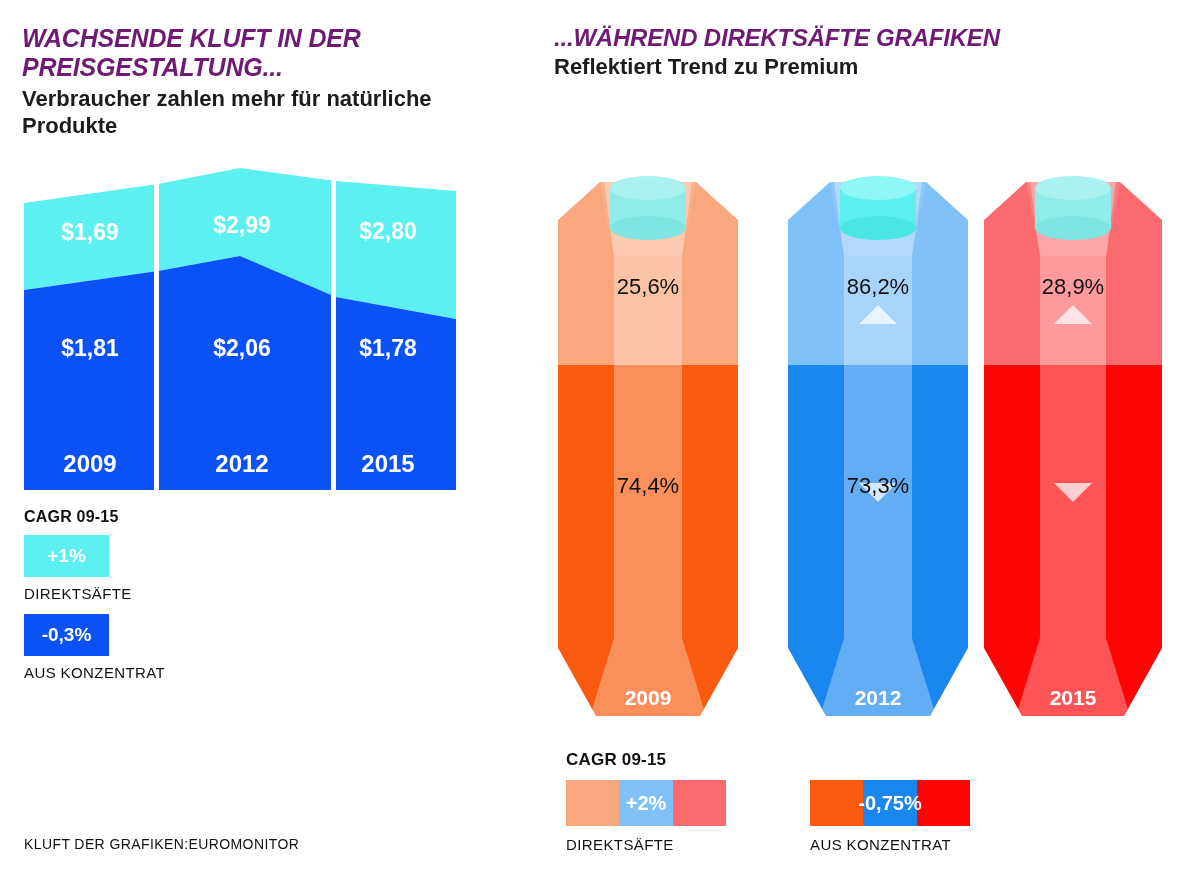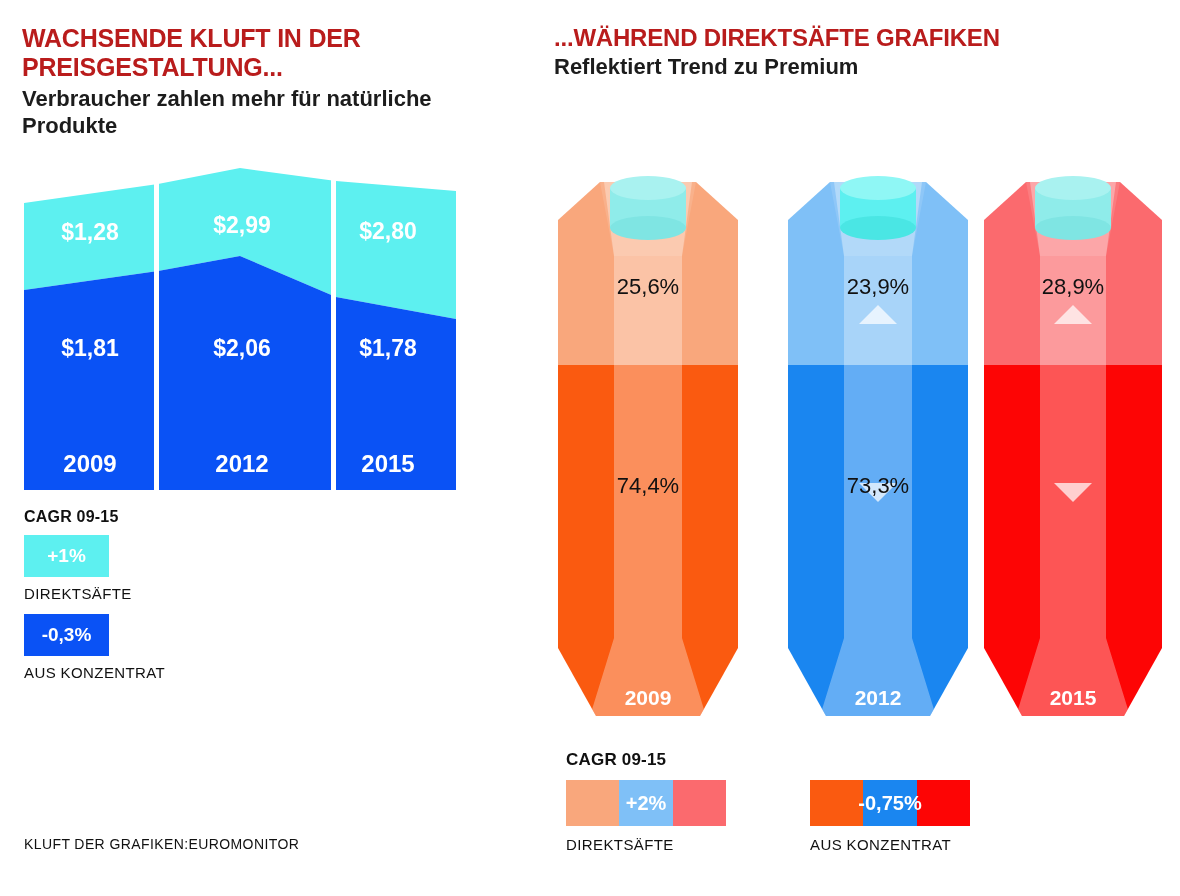--- a/index.html
+++ b/index.html
@@ -9,25 +9,26 @@
     background: #ffffff;
     font-family: "Liberation Sans", sans-serif;
     position: relative;
     overflow: hidden;
     -webkit-font-smoothing: antialiased;
   }
   .abs { position: absolute; }
 
   
   .h-blue {
-    color: #b91c1c;
+    color: #701a75;
     font-weight: bold;
     font-size: 25px;
     line-height: 1.17;
     letter-spacing: -0.2px;
+    font-style: italic;
   }
   .h-sub {
     color: #1c1c1c;
     font-weight: bold;
     font-size: 22px;
     line-height: 1.25;
   }
 
   #left-heading { left: 22px; top: 24px; width: 420px; }
   #right-heading { left: 554px; top: 24px; width: 600px; }
@@ -127,21 +128,21 @@
   <svg width="480" height="360" viewBox="0 0 480 360">
 
     <path d="M24,53 L158,34 L240,18 L336,31 L456,41 L456,169 L336,147 L240,106 L158,121 L24,140 Z" fill="#5df0f0"></path>
 
     <path d="M24,140 L158,121 L240,106 L336,147 L456,169 L456,340 L24,340 Z" fill="#0a52f5"></path>
 
     <rect x="154" y="20" width="5" height="320" fill="#ffffff"></rect>
     <rect x="331" y="26" width="5" height="314" fill="#ffffff"></rect>
   </svg>
 
-  <div class="bar-label" style="left:20px; top:69px;">$1,28</div>
+  <div class="bar-label" style="left:20px; top:69px;">$1,69</div>
   <div class="bar-label" style="left:172px; top:62px;">$2,99</div>
   <div class="bar-label" style="left:318px; top:68px;">$2,80</div>
 
   <div class="bar-label" style="left:20px; top:185px;">$1,81</div>
   <div class="bar-label" style="left:172px; top:185px;">$2,06</div>
   <div class="bar-label" style="left:318px; top:185px;">$1,78</div>
 
   <div class="yr-label" style="left:20px; top:300px;">2009</div>
   <div class="yr-label" style="left:172px; top:300px;">2012</div>
   <div class="yr-label" style="left:318px; top:300px;">2015</div>
@@ -206,21 +207,21 @@
     <g>
       <rect x="62" y="20" width="76" height="40" fill="#5df0f0"></rect>
       <ellipse cx="100" cy="20" rx="38" ry="12" fill="#8ff7f5"></ellipse>
       <ellipse cx="100" cy="60" rx="38" ry="12" fill="#4ae6e4"></ellipse>
     </g>
 
     <path d="M100,137 L119,156 L81,156 Z" fill="#ffffff" opacity="0.72"></path>
 
     <path d="M100,334 L81,315 L119,315 Z" fill="#ffffff" opacity="0.72"></path>
   </svg>
-  <div class="pct pct-top">23,9%</div>
+  <div class="pct pct-top">86,2%</div>
   <div class="pct pct-bot">73,3%</div>
   <div class="carton-year">2012</div>
 </div>
 
 <div class="carton" style="left:978px; width:190px;">
   <svg width="190" height="562" viewBox="0 0 190 562">
     <defs>
       <clipPath id="clip3">
         <path d="M6,52 L48,14 L142,14 L184,52 L184,480 L146,548 L44,548 L6,480 Z"></path>
       </clipPath>

